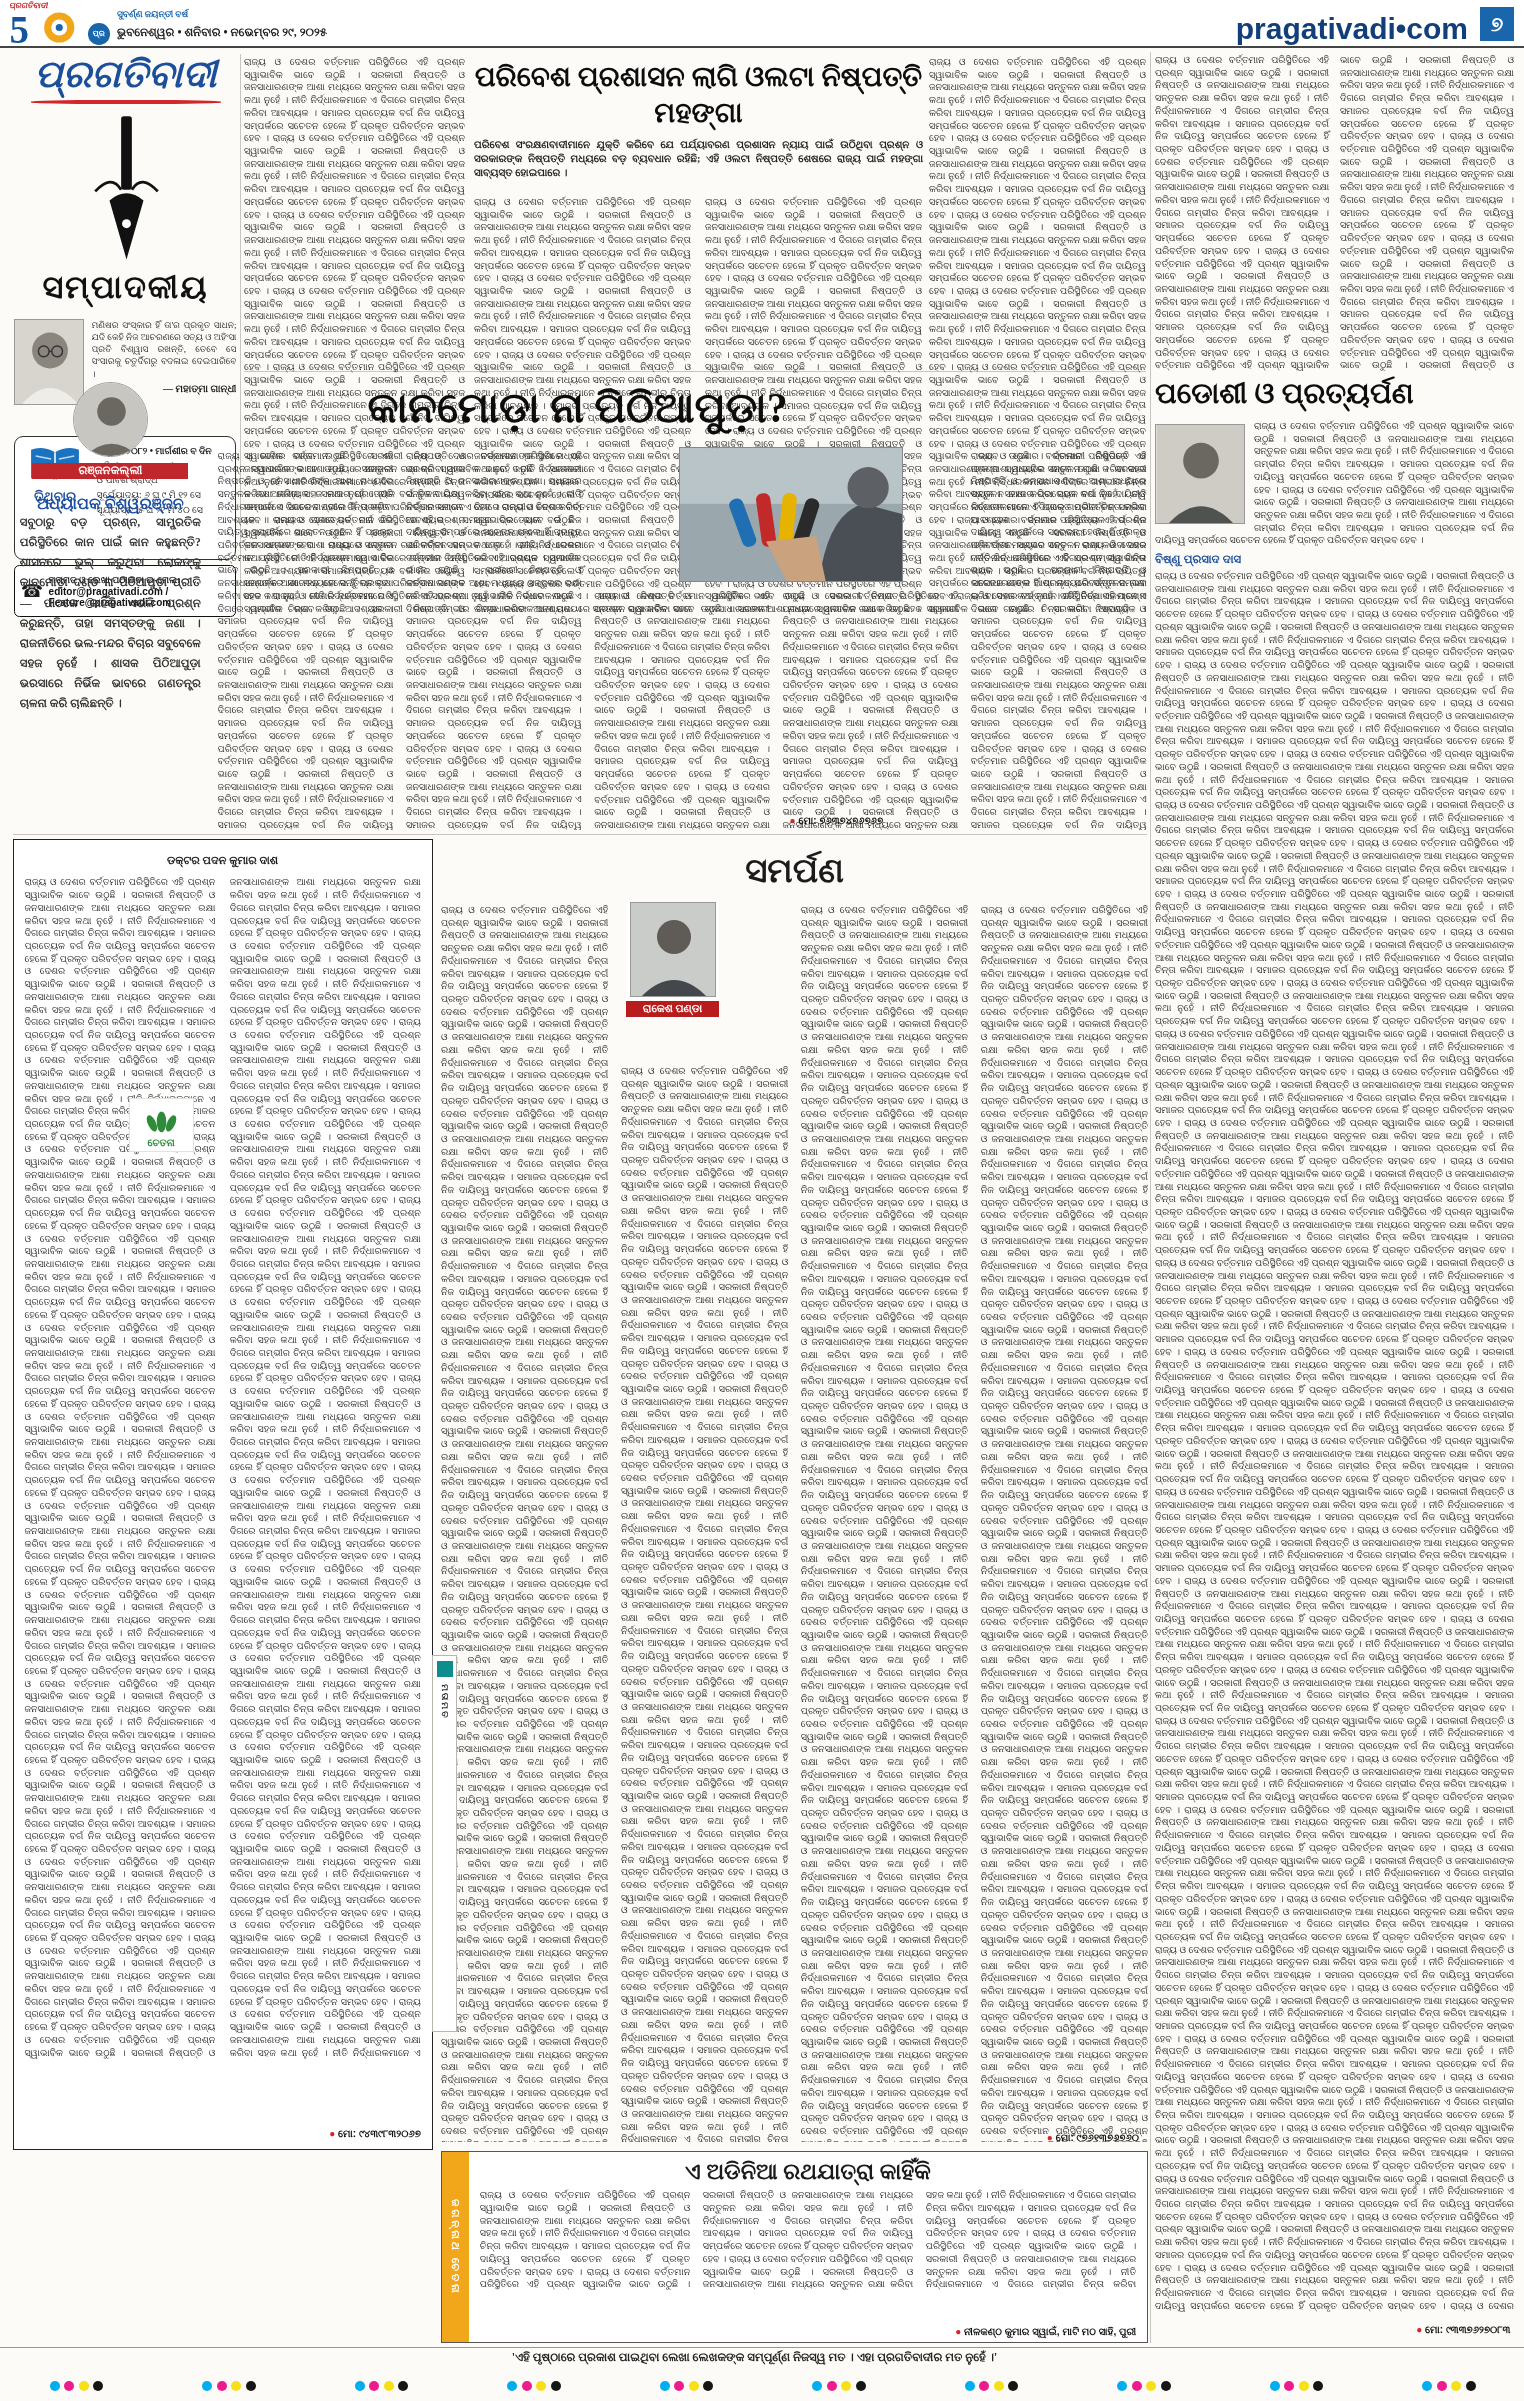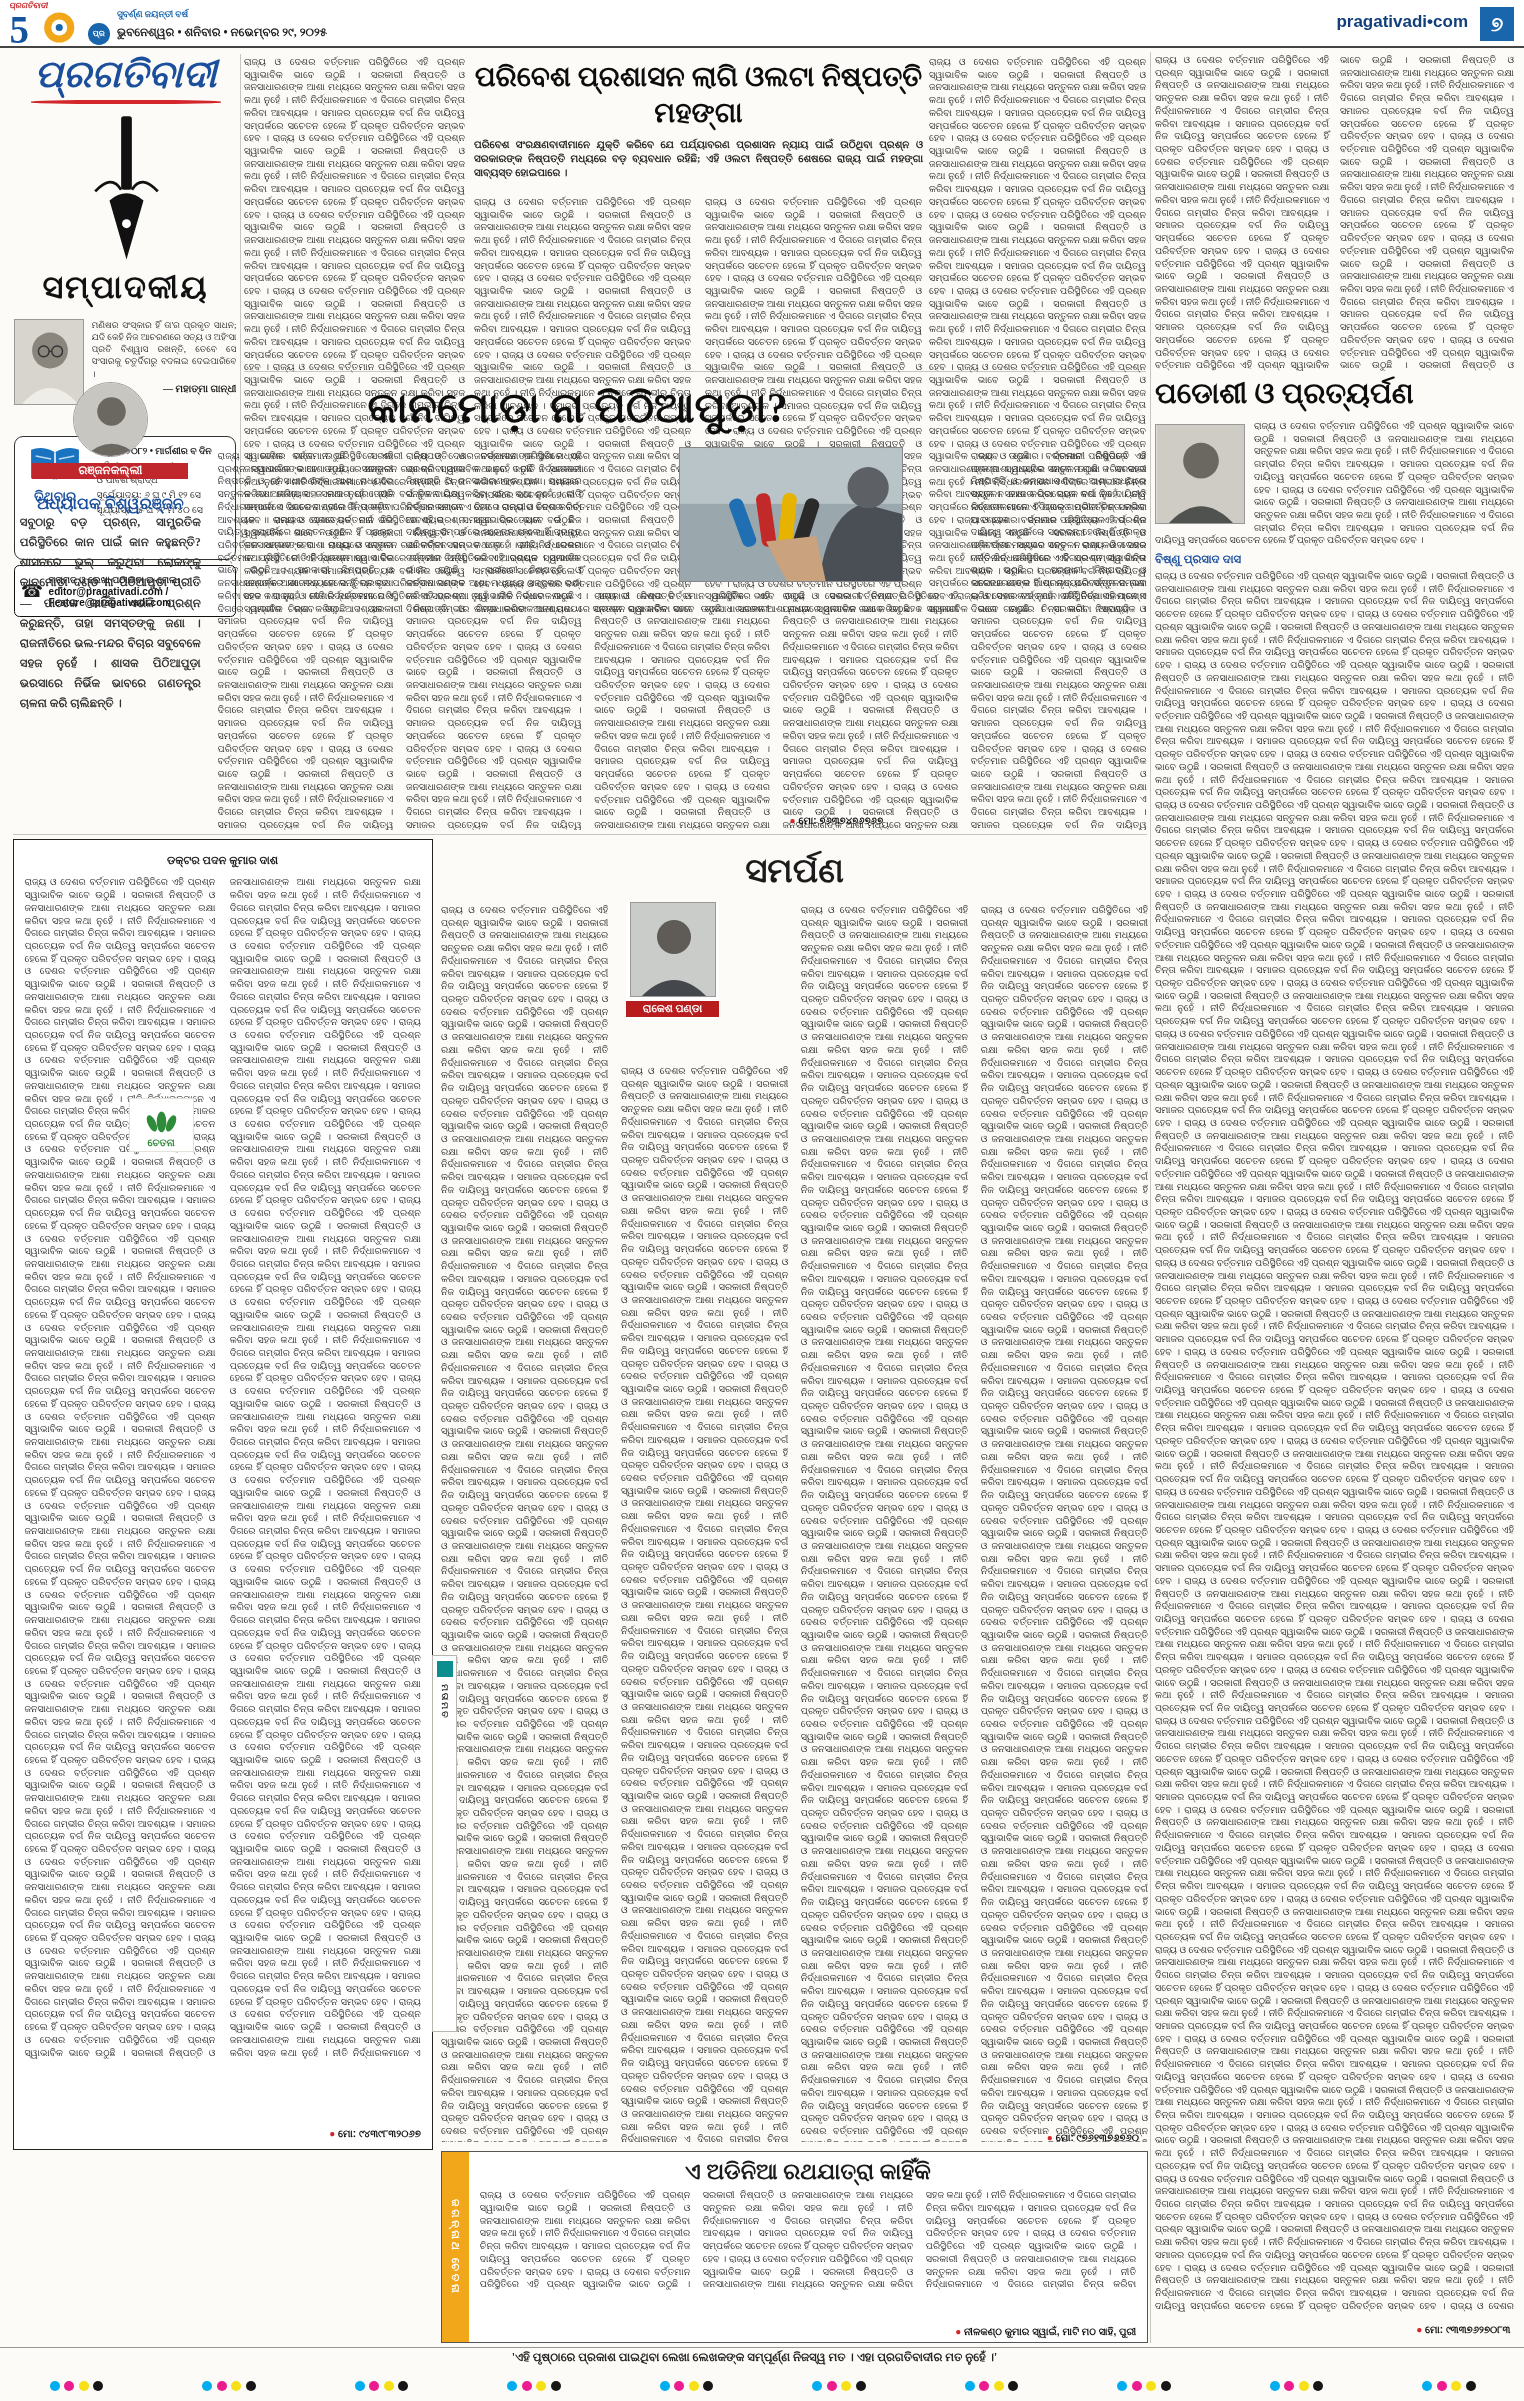--- a/index.html
+++ b/index.html
@@ -11,21 +11,21 @@
 .rule-h{position:absolute;height:0.9px;background:#c9c6bf}
 .rule-v{position:absolute;width:0.9px;background:#c9c6bf}
 
 
 .header{left:0;top:0;width:1525px;height:48px;background:#fff;border-bottom:2.7px double #444}
 .micro-script{position:absolute;left:9px;top:0.9px;font-size:8px;color:#c3262a;font-style:italic;font-weight:bold}
 .logo5{position:absolute;left:9px;top:8px;width:81px;height:39px}
 .emblem{position:absolute;left:88px;top:23px;width:21.5px;height:21.5px;border-radius:50%;background:#1a66ad;color:#fff;font-size:8px;font-weight:bold;display:flex;align-items:center;justify-content:center;font-family:"Liberation Sans",sans-serif}
 .slogan{position:absolute;left:117px;top:9px;font-size:9px;color:#1a66ad;font-weight:bold}
 .dateline{position:absolute;left:117px;top:26px;font-size:11.7px;font-weight:bold;color:#222}
-.site{position:absolute;right:57px;top:11.7px;font-size:17px;font-weight:bold;color:#123f7a;font-family:"Liberation Sans",sans-serif}
+.site{position:absolute;right:57px;top:11.7px;font-size:30px;font-weight:bold;color:#123f7a;font-family:"Liberation Sans",sans-serif}
 .pagebox{position:absolute;right:10.8px;top:7.2px;width:34px;height:34px;background:#1a66ad;color:#fff;display:flex;align-items:center;justify-content:center;font-size:20px;font-weight:bold}
 
 
 .masthead{left:14.4px;top:54px;width:222px;text-align:center;font-size:38px;font-weight:bold;font-style:italic;color:#1b4f9c;line-height:1.1}
 .masthead-swash{left:30.5px;top:100px;width:190px;height:3.6px;background:#d3262a;border-radius:40%}
 .pen-wrap{left:65px;top:109px;width:122px;height:156px;display:flex;align-items:center;justify-content:center}
 .section-title{left:14.4px;top:269px;width:222px;text-align:center;font-size:32px;font-weight:bold;letter-spacing:1.8px;color:#111}
 .gandhi{left:14.4px;top:319px;width:222px;height:106px;display:flex;gap:7.2px}
 .gandhi-photo{width:70px;height:86px;flex:none;border:0.9px solid #999;overflow:hidden}
 .gandhi-right{flex:1;overflow:hidden}

